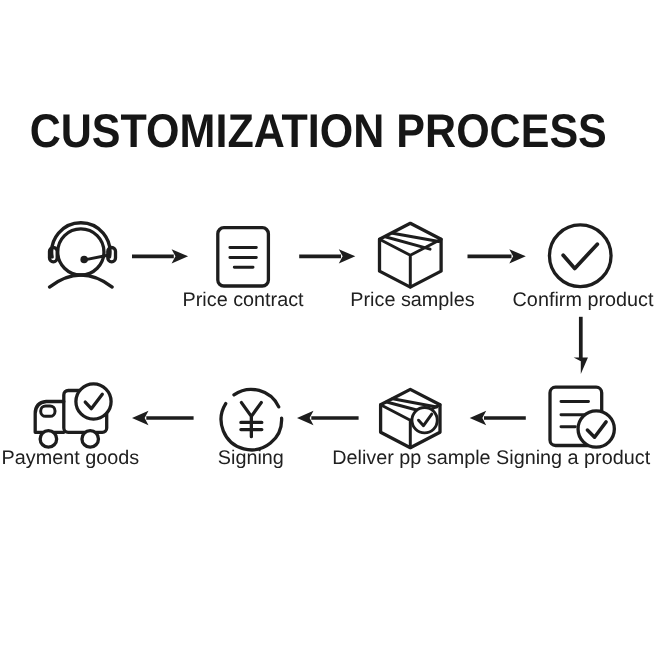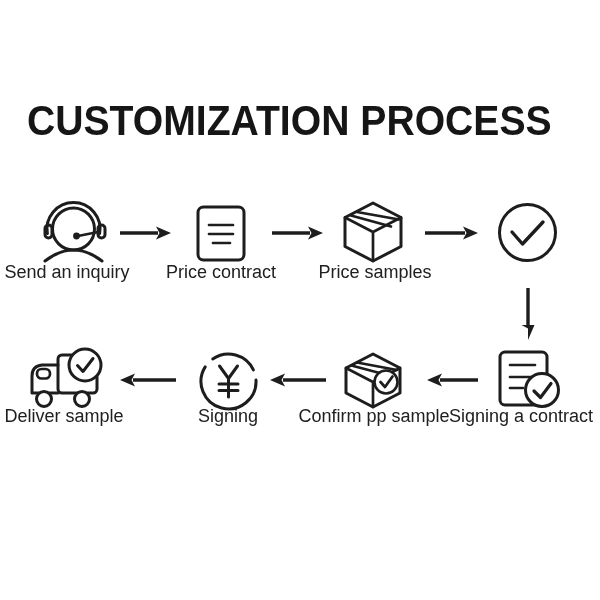--- a/index.html
+++ b/index.html
@@ -33,21 +33,20 @@
 
   <svg class="icon" style="left:44px;top:199px" width="62" height="64" viewBox="0 0 62 64">
     <circle class="s" cx="29.5" cy="30" r="21"></circle>
     <path class="s" d="M3.4 34.6 A26.5 26.5 0 1 1 55.6 34.6"></path>
     <rect class="s" x="1" y="26" width="7" height="13" rx="3.5"></rect>
     <rect class="s" x="54" y="26" width="7" height="13" rx="3.5"></rect>
     <path class="s2" d="M34 37 L54 33"></path>
     <circle class="sf" cx="32.5" cy="37" r="3.4"></circle>
     <path class="s" d="M1 62 Q29.5 40 58 62"></path>
   </svg>
-  <div class="lbl" style="left:67px;top:262px">Send an inquiry</div>
 
   <svg class="icon" style="left:119px;top:224px" width="52" height="18" viewBox="0 0 52 18">
     <line class="al" x1="1" y1="9" x2="39" y2="9"></line>
       <polygon class="sf" points="37,2.5 52,9 37,15.5 40.5,9"></polygon>
   </svg>
 
   <svg class="icon" style="left:196px;top:205px" width="50" height="57" viewBox="0 0 50 57">
     <rect class="s" x="2" y="2" width="46" height="53" rx="5.5"></rect>
     <path class="s2" d="M13 20 H37 M13 29 H37 M17 38 H34"></path>
   </svg>
@@ -67,47 +66,48 @@
 
   <svg class="icon" style="left:424px;top:224px" width="54" height="18" viewBox="0 0 54 18">
     <line class="al" x1="1" y1="9" x2="41" y2="9"></line>
       <polygon class="sf" points="39,2.5 54,9 39,15.5 42.5,9"></polygon>
   </svg>
 
   <svg class="icon" style="left:497px;top:202px" width="61" height="61" viewBox="0 0 61 61">
     <circle class="s" cx="30.5" cy="30.5" r="28"></circle>
     <path class="s" style="stroke-width:3.4" d="M15 30 L25.5 42 L46 20"></path>
   </svg>
+  <div class="lbl" style="left:530px;top:262px">Confirm product</div>
 
   <svg class="icon" style="left:519px;top:287px" width="18" height="54" viewBox="0 0 18 54">
     <line class="al" x1="9" y1="1" x2="9" y2="40"></line>
       <polygon class="sf" points="2.5,38 15.5,38 9,53 9,41.5"></polygon>
   </svg>
 
   <svg class="icon" style="left:498px;top:350px" width="63" height="60" viewBox="0 0 63 60">
     <rect class="s" x="2" y="2" width="47" height="53" rx="5"></rect>
     <path class="s2" d="M12 15 H37 M12 27 H37 M12 38 H25"></path>
     <circle class="wf" cx="44" cy="40" r="16.5"></circle>
     <path class="s" style="stroke-width:3.2" d="M36 41 L42.5 47.5 L53 33.5"></path>
   </svg>
-  <div class="lbl" style="left:521px;top:406px">Signing a contract</div>
+  <div class="lbl" style="left:521px;top:406px">Signing a product</div>
 
   <svg class="icon" style="left:427px;top:371px" width="52" height="18" viewBox="0 0 52 18">
     <line class="al" x1="51" y1="9" x2="13" y2="9"></line>
       <polygon class="sf" points="15,2.5 0,9 15,15.5 11.5,9"></polygon>
   </svg>
 
   <svg class="icon" style="left:344px;top:352px" width="58" height="57" viewBox="0 0 58 57">
     <path class="s" d="M29 2 L56 16 L56 41 L29 55 L2 41 L2 16 Z"></path>
     <path class="s2" d="M2 16 L29 30 L56 16 M29 30 V55"></path>
     <path class="s2" d="M13 10.5 L53 18 M7.5 13.5 L45 23.5"></path>
     <circle class="wf" style="stroke-width:2.6" cx="42" cy="30" r="11.5"></circle>
     <path class="s2" d="M36.5 30 L41 35 L48.5 24.5"></path>
   </svg>
-  <div class="lbl" style="left:374px;top:406px">Confirm pp sample</div>
+  <div class="lbl" style="left:374px;top:406px">Deliver pp sample</div>
 
   <svg class="icon" style="left:270px;top:371px" width="57" height="18" viewBox="0 0 57 18">
     <line class="al" x1="56" y1="9" x2="13" y2="9"></line>
       <polygon class="sf" points="15,2.5 0,9 15,15.5 11.5,9"></polygon>
   </svg>
 
   <svg class="icon" style="left:198px;top:351px" width="61" height="61" viewBox="0 0 61 61">
     <path class="s" d="M14.7 8 A27.5 27.5 0 0 1 55.4 18.9"></path>
     <path class="s" d="M58 29.1 A27.5 27.5 0 1 1 7.2 15.9"></path>
     <path class="s" d="M21.5 15 L30.5 27.5 L39.5 15 M30.5 27.5 V46 M21 33 H40 M21 39.5 H40"></path>
@@ -121,15 +121,15 @@
 
   <svg class="icon" style="left:28px;top:348px" width="78" height="60" viewBox="0 0 78 60">
     <rect class="s" x="30" y="7" width="39" height="38" rx="4"></rect>
     <path class="s" d="M30 17 L14 17 Q4 18 4 28 L4 45 L30 45"></path>
     <rect class="s2" x="9" y="21" width="13" height="9.5" rx="4.5"></rect>
     <circle class="wf" cx="16" cy="51" r="7.5"></circle>
     <circle class="wf" cx="54" cy="51" r="7.5"></circle>
     <circle class="wf" cx="57" cy="17" r="16"></circle>
     <path class="s" d="M49.5 17.5 L55 23.5 L65 10.5"></path>
   </svg>
-  <div class="lbl" style="left:64px;top:406px">Deliver sample</div>
+  <div class="lbl" style="left:64px;top:406px">Payment goods</div>
 
 </div>
 
 </body></html>

